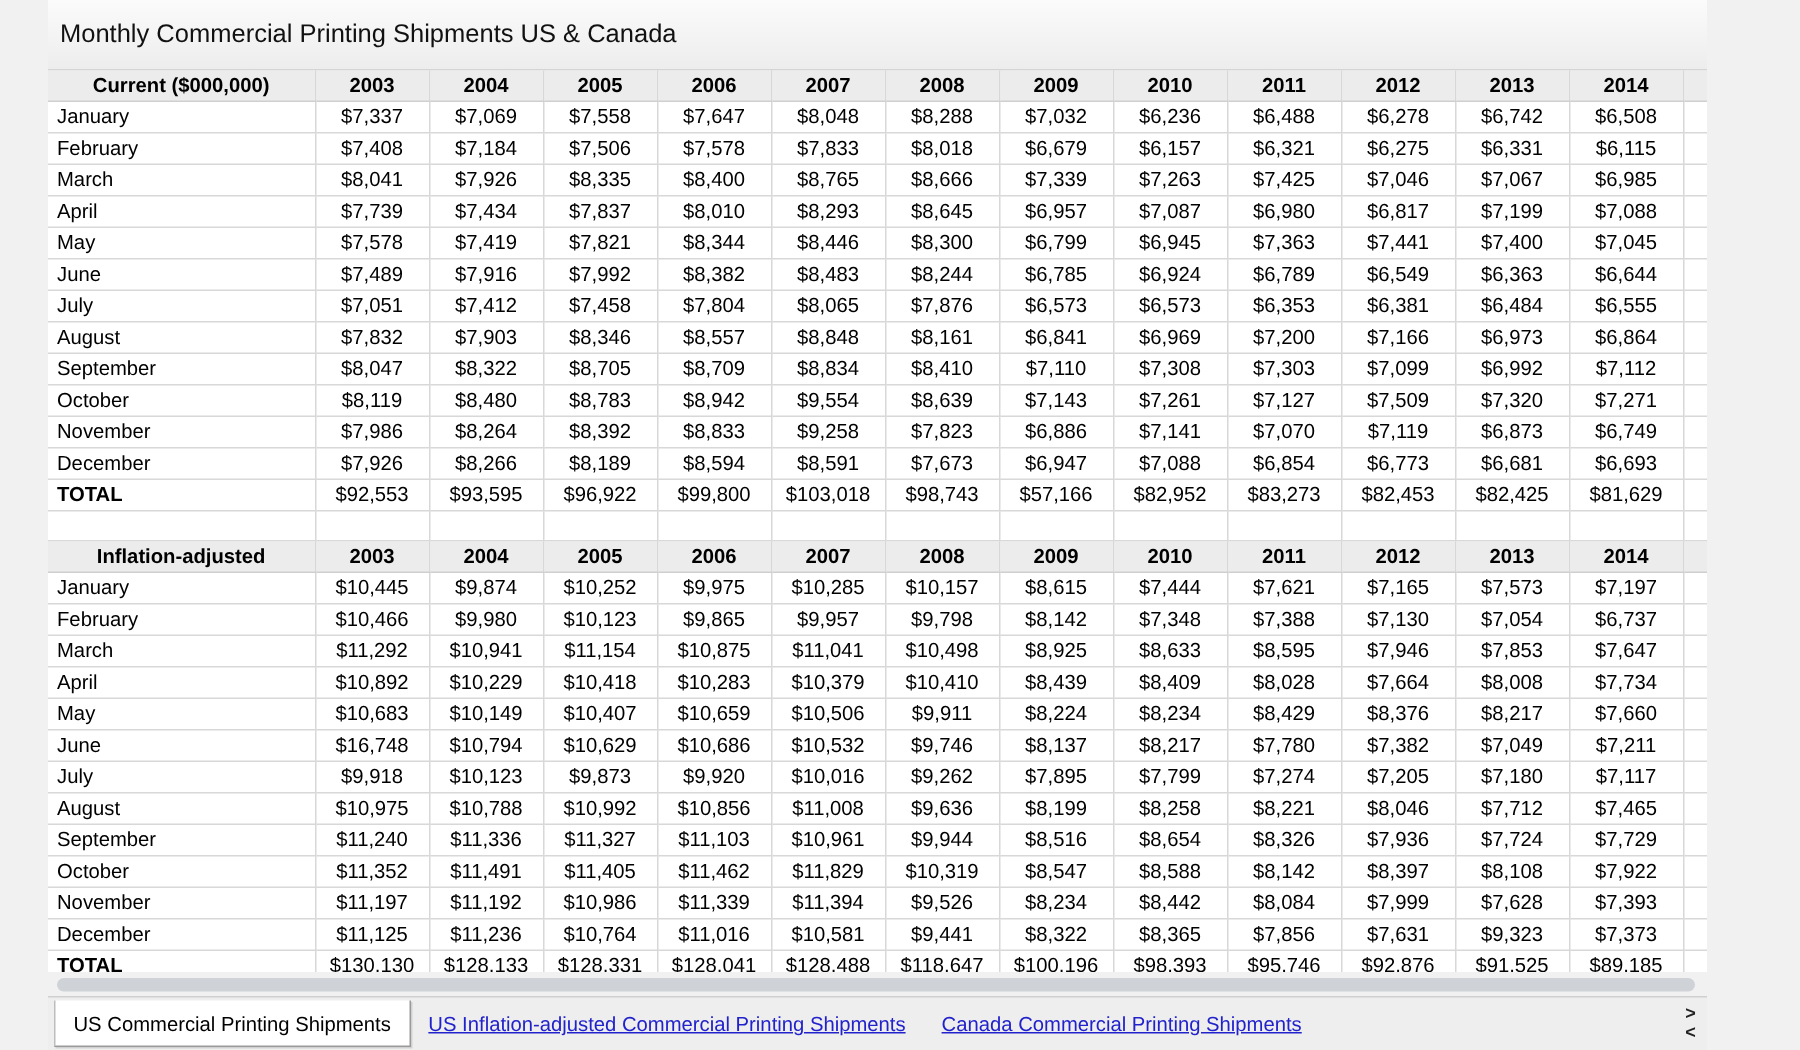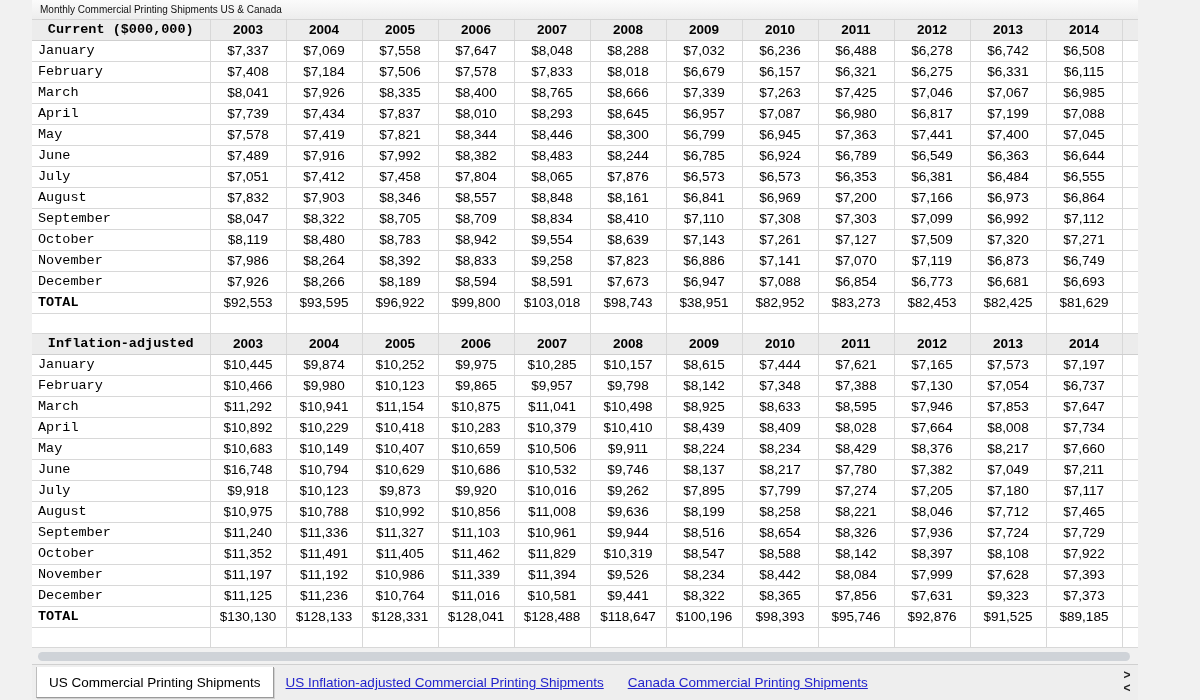--- a/index.html
+++ b/index.html
@@ -20,26 +20,26 @@
     position: absolute;
     left: 32px; top: 0;
     width: 1106px;
     height: 648px;
     overflow: hidden;
     background: #ffffff;
   }
 
   
   .sheet-title {
-    height: 20px;
+    height: 47px;
     background: linear-gradient(to bottom, #fbfbfb 0%, #ededed 100%);
     border-bottom: 1px solid #d4d4d4;
     display: flex; align-items: center;
     padding-left: 8px;
-    font-size: 10px;
+    font-size: 17px;
     color: #111;
     white-space: nowrap;
   }
 
   table.grid {
     border-collapse: collapse;
     table-layout: fixed;
     width: 1106px;
     font-size: 13.5px;
     color: #000;
@@ -64,21 +64,20 @@
     text-align: center;
     font-size: 13.5px;
     border-bottom: 1px solid #cfcfcf;
   }
   tr.hdr td.lbl-cell { text-align: center; }
 
   td.lbl-cell {
     text-align: left;
     font-weight: bold;
     border-right: 1px solid #d8d8d8;
-    font-family: Liberation Mono, monospace;
   }
   td.num { text-align: center; }
   tr.total td { font-weight: normal; }
   tr.total td.lbl-cell { font-weight: bold; }
   tr.spacer td { height: 20px; background: #fff; }
   td.blank { border-right: 1px solid #d8d8d8; }
 
   
   .bottom-bar {
     position: absolute;
@@ -383,21 +382,21 @@
             <td class="num">$6</td>
           </tr>
           <tr class="total">
             <td class="lbl-cell">TOTAL</td>
             <td class="num">$92,553</td>
             <td class="num">$93,595</td>
             <td class="num">$96,922</td>
             <td class="num">$99,800</td>
             <td class="num">$103,018</td>
             <td class="num">$98,743</td>
-            <td class="num">$38,951</td>
+            <td class="num">$57,166</td>
             <td class="num">$82,952</td>
             <td class="num">$83,273</td>
             <td class="num">$82,453</td>
             <td class="num">$82,425</td>
             <td class="num">$81,629</td>
             <td class="num">$8</td>
           </tr>
           <tr class="spacer">
             <td class="blank"></td>
             <td class="blank"></td>

